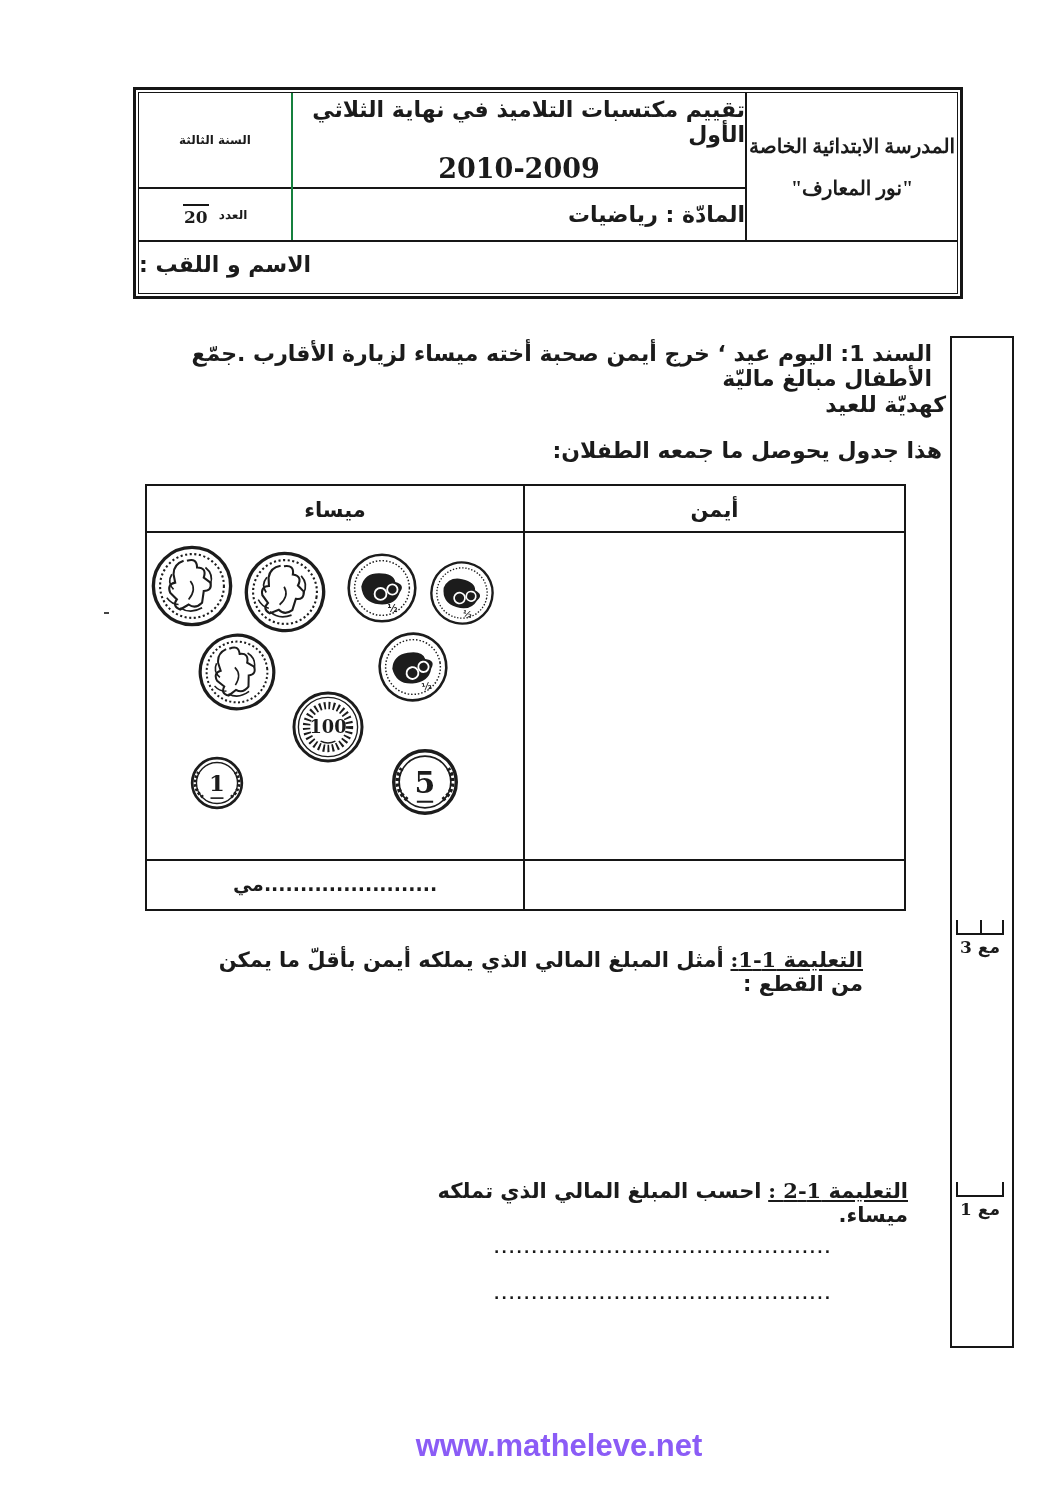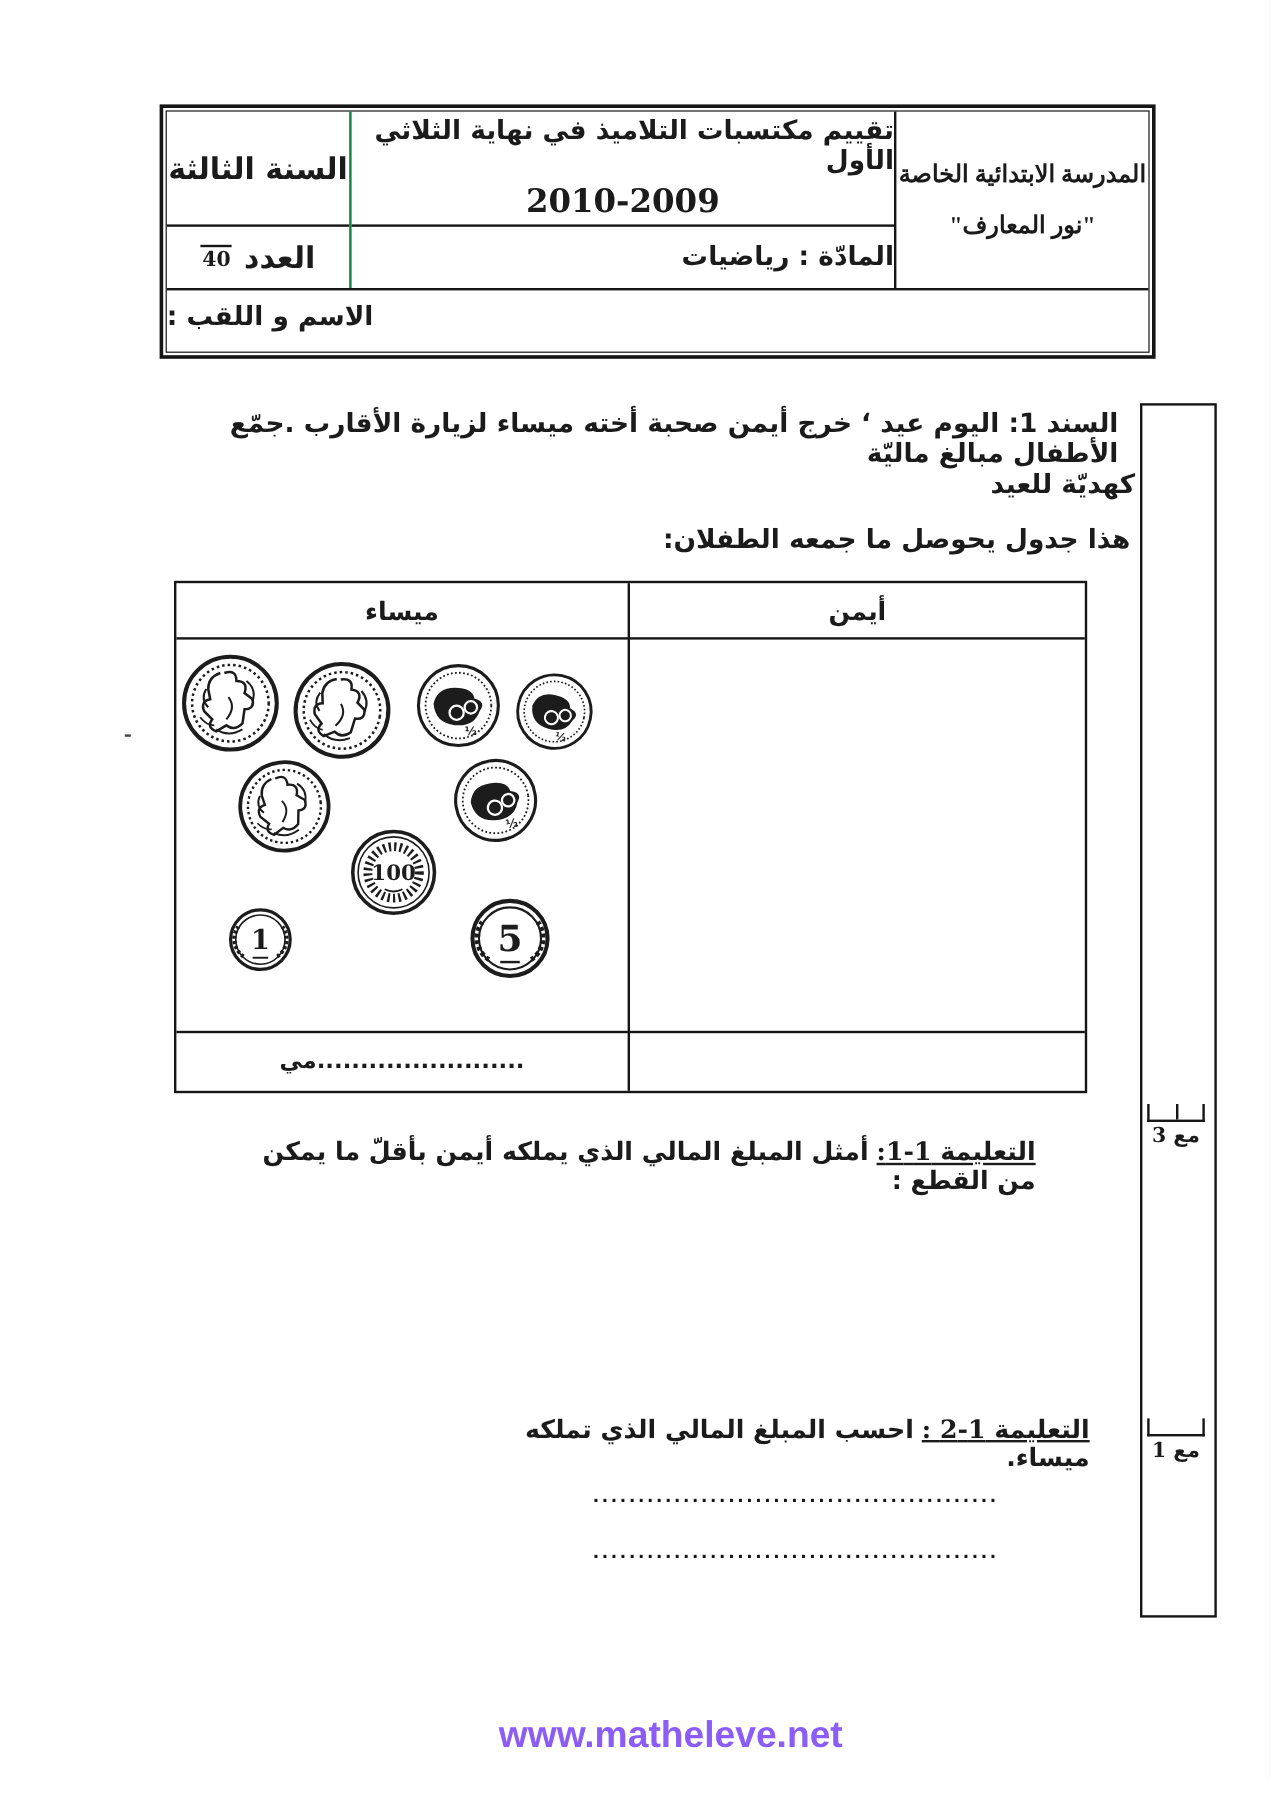--- a/index.html
+++ b/index.html
@@ -28,21 +28,21 @@
   .cell-grade{position:absolute;top:0;left:0;right:0;height:94px;border-bottom:2px solid #161616;
               display:flex;align-items:center;justify-content:center;}
   .cell-mark{position:absolute;top:96px;left:0;right:0;bottom:0;
               display:flex;align-items:center;justify-content:center;gap:10px;direction:rtl;}
   .row-name{position:absolute;left:0;right:0;top:147px;bottom:0;border-top:2px solid #161616;
               display:flex;align-items:center;}
   .row-name .lbl{margin-right:auto;padding:0 10px 6px 0;direction:rtl;font-size:22px;}
   .t1{font-size:22px;letter-spacing:.5px;}
   .t-year{font-size:27px;margin-top:6px;}
   .t-school{font-size:20px;text-align:center;line-height:1.2;font-family:Liberation Serif, serif;}
-  .t-grade{font-size:25px;}
+  .t-grade{font-size:12px;}
   .t-subject{font-size:22px;}
   .num-frac{display:inline-flex;flex-direction:column;align-items:center;line-height:1;}
   .frac-bar{width:26px;height:0;border-top:2.5px solid #161616;margin-bottom:3px;}
   .frac-den{font-size:17px;}
 
   
   .intro1{left:130px;top:341px;width:802px;font-size:22px;text-align:right;}
   .intro2{left:130px;top:392px;width:816px;font-size:22px;text-align:right;}
   .caption{left:330px;top:438px;width:612px;font-size:22px;text-align:right;}
 
@@ -126,21 +126,21 @@
           </div>
         </div>
         <div class="col-grade">
           <div class="cell-grade">
             <div class="ar rtl t-grade">السنة الثالثة</div>
           </div>
           <div class="cell-mark">
             <span class="ar rtl t-grade">العدد</span>
             <span class="num-frac">
               <span class="frac-bar"></span>
-              <span class="sf frac-den">40</span>
+              <span class="sf frac-den">20</span>
             </span>
           </div>
         </div>
         <div class="row-name">
           <span class="ar lbl">الاسم و اللقب :</span>
         </div>
       </div>
     </div>
   </div>
 

